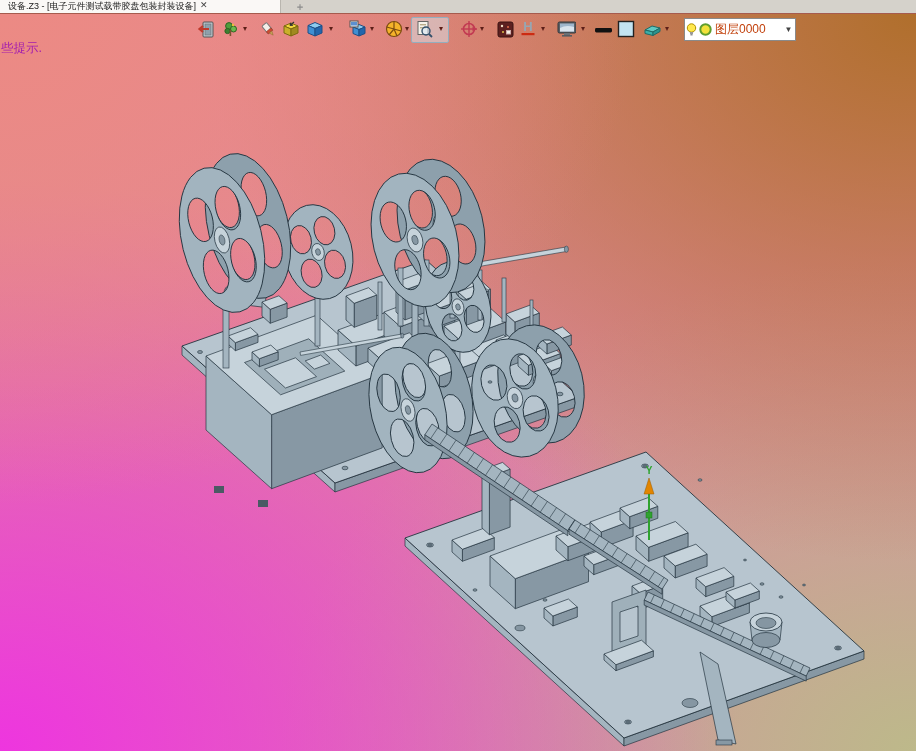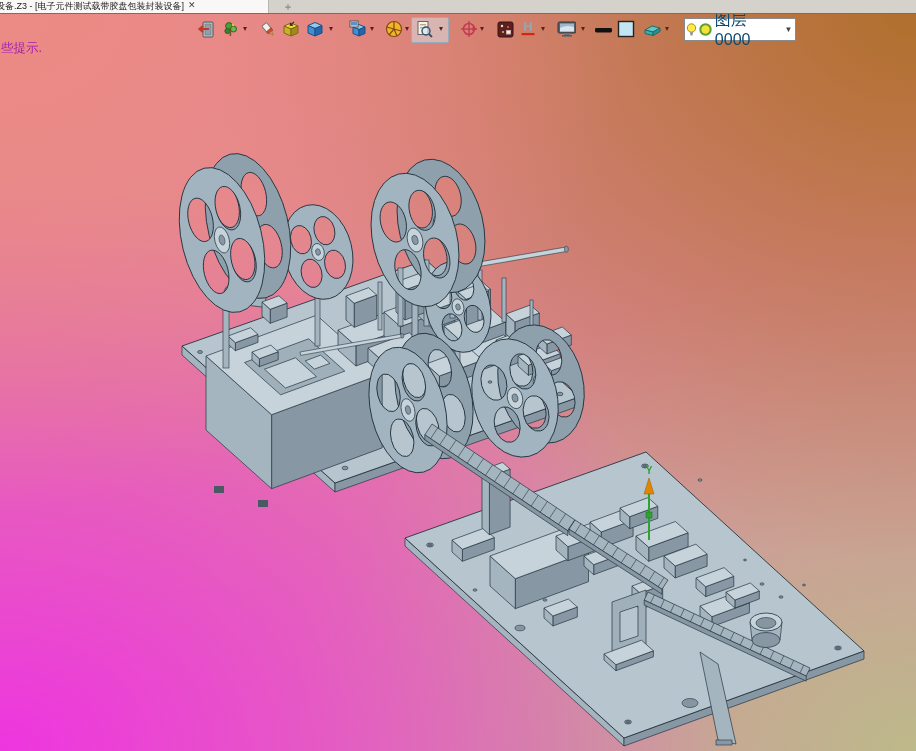--- a/index.html
+++ b/index.html
@@ -3,42 +3,42 @@
 <meta charset="utf-8">
 <style>
   html,body{margin:0;padding:0;}
   body{width:916px;height:751px;overflow:hidden;position:relative;
        font-family:"Liberation Sans","DejaVu Sans",sans-serif;background:#d5d2cb;}
 
   
   .tabbar{position:absolute;left:0;top:0;width:916px;height:13px;background:#d5d2cb;
           border-bottom:1px solid #a65b4e;display:flex;align-items:stretch;z-index:50;}
   .tab-active{width:268px;background:#faf8f6;display:flex;align-items:flex-start;
-              border-right:1px solid #b9b6af;overflow:hidden;white-space:nowrap;}
+              border-right:1px solid #b9b6af;overflow:hidden;white-space:nowrap;padding-left:12px;}
   .tab-title{font-size:9px;color:#1b1b1b;margin-left:-4px;letter-spacing:0;}
   .tab-close{font-size:9px;color:#444;font-weight:bold;margin:0 3px 0 4px;cursor:pointer;}
   .tab-new{width:38px;display:flex;align-items:center;justify-content:center;
            color:#8c8c8c;font-size:10px;font-weight:bold;cursor:pointer;}
 
   
   #viewport-bg{position:absolute;left:0;top:13px;width:916px;height:738px;z-index:1;}
   #model-svg{position:absolute;left:0;top:0;width:916px;height:751px;z-index:2;}
   .hint{position:absolute;left:1px;top:40px;z-index:6;font-size:12.5px;color:#a21caf;}
 
   
   .toolbar{position:absolute;left:0;top:17px;width:916px;height:26px;z-index:10;}
   .tbi{position:absolute;top:2px;width:20px;height:20px;display:flex;align-items:center;
        justify-content:center;cursor:pointer;}
   .caret{position:absolute;top:8px;width:8px;height:8px;font-size:8px;line-height:8px;
          color:#5d1f18;cursor:pointer;text-align:center;}
   .active-box{position:absolute;top:0;width:36px;height:24px;border:1px solid #93aebe;
               background:rgba(216,230,238,.5);border-radius:2px;}
   .layer-combo{position:absolute;left:684px;top:1px;width:110px;height:21px;background:#fff;
                border:1px solid #8a8a8a;display:flex;align-items:center;cursor:pointer;}
-  .layer-combo .lbl{font-size:16px;color:#0c4a6e;margin-left:2px;flex:1 1 auto;}
+  .layer-combo .lbl{font-size:12px;color:#c2410c;margin-left:2px;flex:1 1 auto;}
   .layer-combo .dd{width:13px;text-align:center;font-size:8px;color:#444;}
   svg{display:block;}
 </style>
 </head>
 <body>
 
 <div id="viewport-bg" style="background: radial-gradient(120% 115% at 0% 0%, rgb(236, 138, 132) 0%, transparent 58%), radial-gradient(125% 120% at 100% 0%, rgb(176, 111, 44) 0%, transparent 62%), radial-gradient(130% 125% at 0% 100%, rgb(238, 53, 223) 0%, transparent 62%), radial-gradient(120% 115% at 100% 100%, rgb(189, 185, 138) 0%, transparent 58%), linear-gradient(160deg, rgb(229, 136, 140) 0%, rgb(215, 135, 168) 100%);"></div>
 
 <svg id="model-svg" viewBox="0 0 916 751">
     <g>

